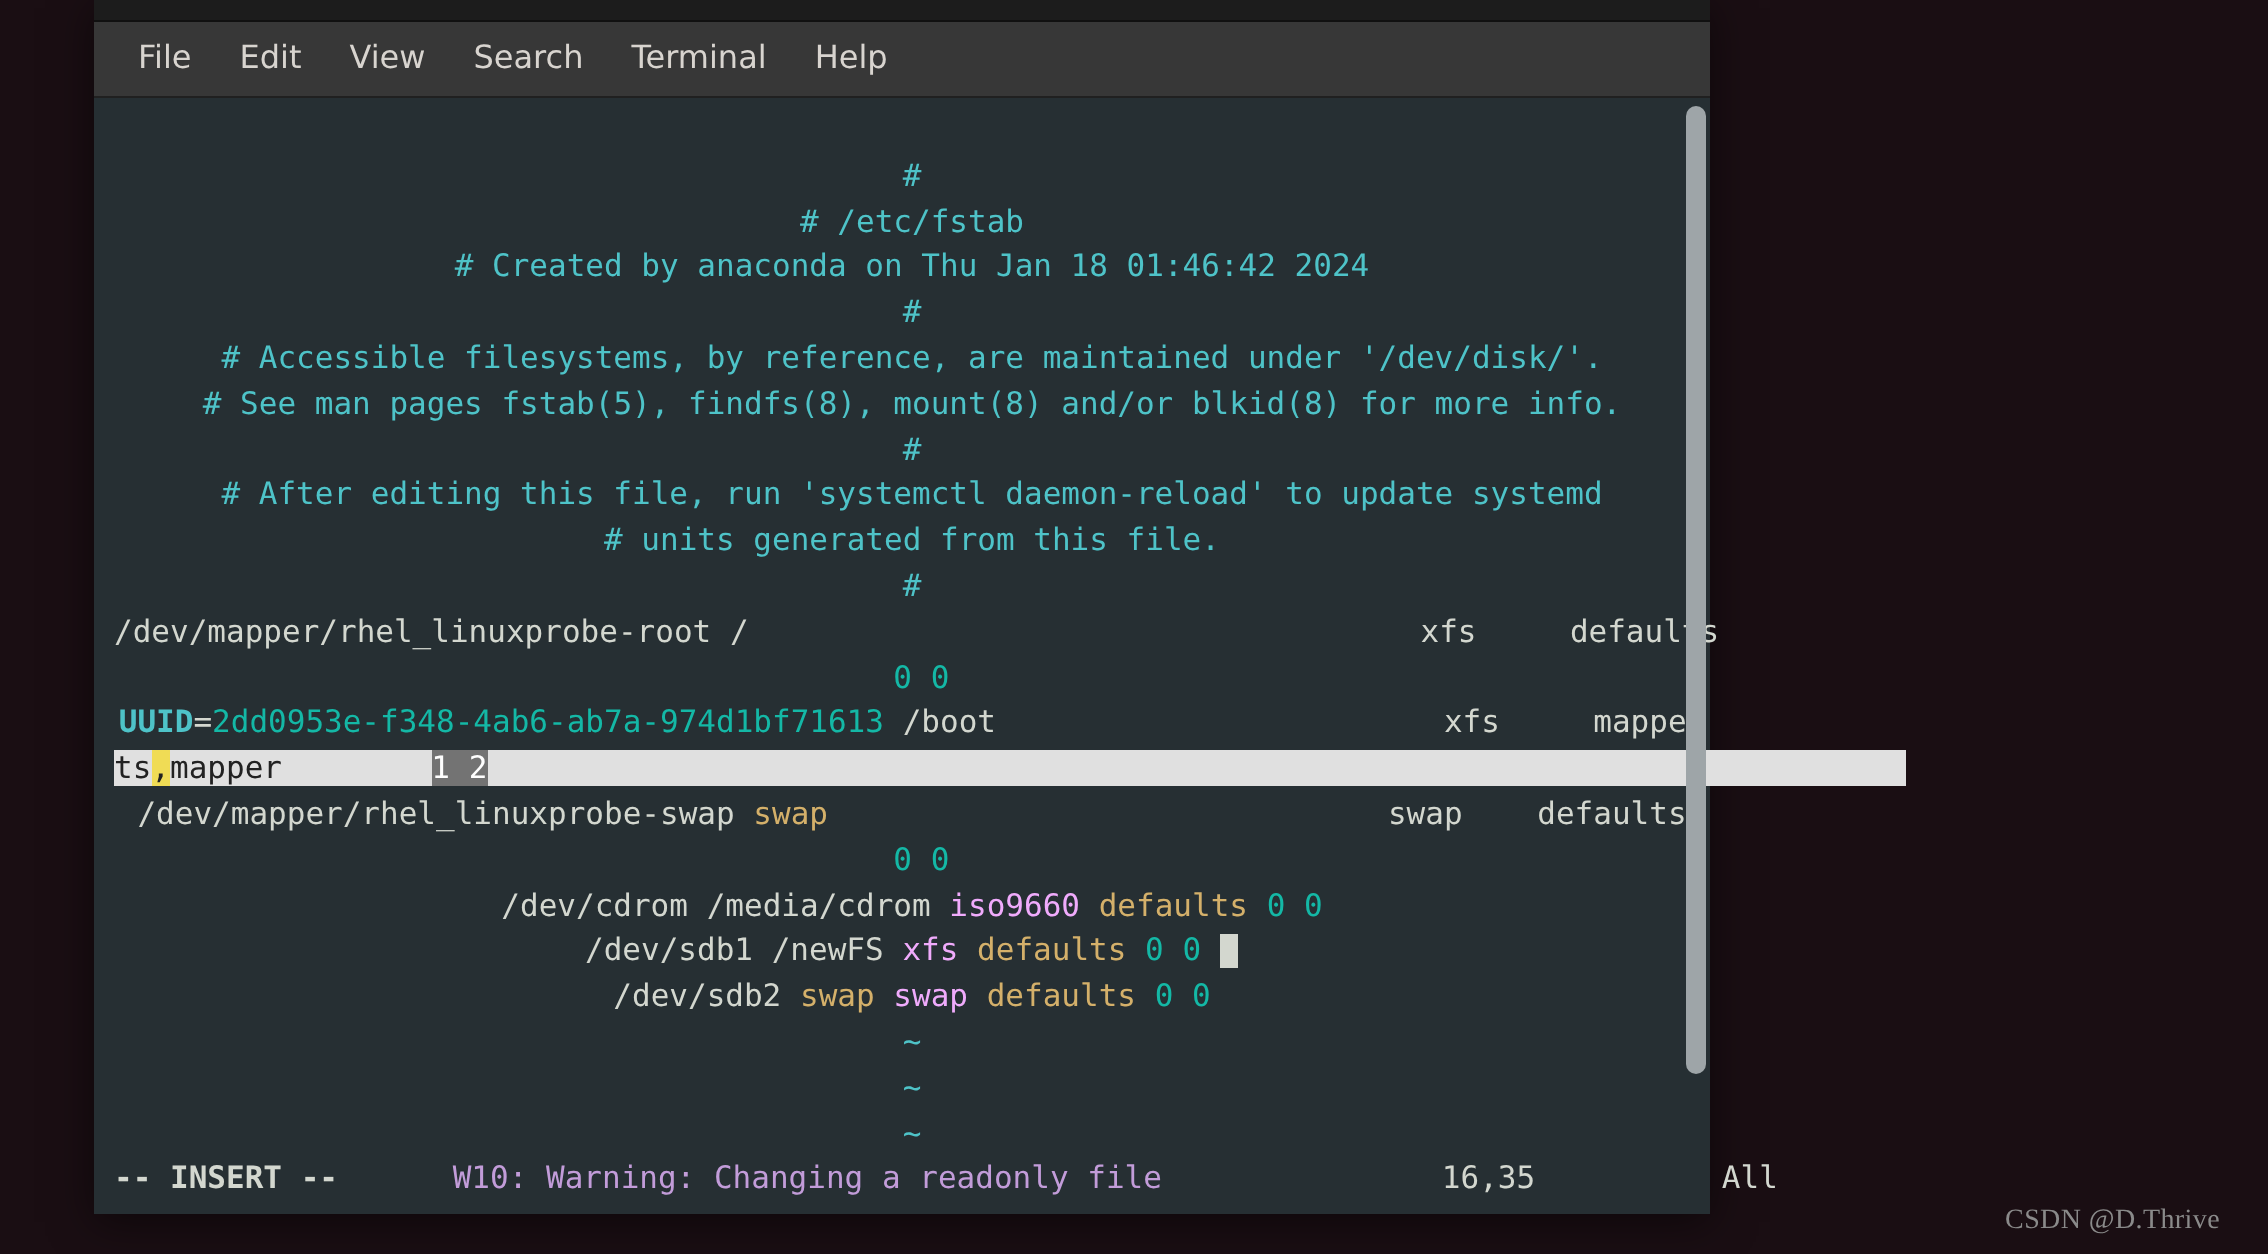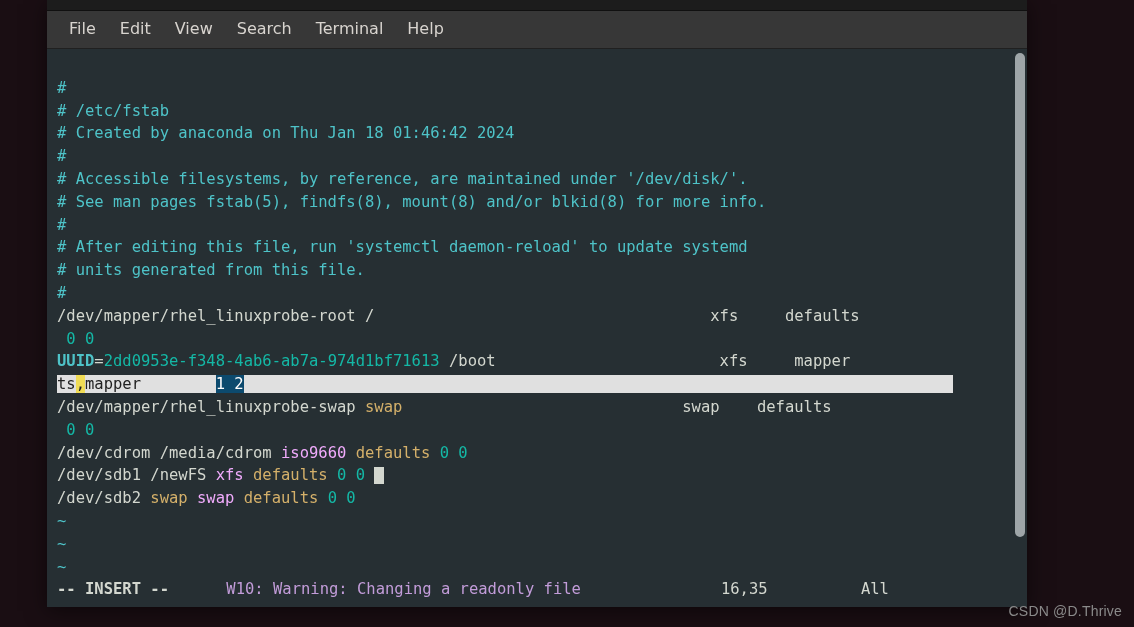--- a/index.html
+++ b/index.html
@@ -11,23 +11,24 @@
     font-family: "DejaVu Sans Mono", "Consolas", monospace;
     font-size: 15.5px;
     line-height: 22.8px;
     color: #d0cfcc;
     overflow: hidden;
   }
   .window {
     position: absolute;
     left: 47px;
     top: 0;
-    width: 980px;
+    width: 808px;
     background: #2d2d2d;
     box-shadow: 0 4px 20px rgba(0,0,0,0.5);
+    text-align: center;
   }
   .titlebar {
     height: 10px;
     background: #1c1c1c;
     border-bottom: 1px solid #101010;
   }
   .menubar {
     display: flex;
     align-items: center;
     padding: 4px 10px;
@@ -69,30 +70,30 @@
   }
   .c-cyan  { color: #4ec3c8; }
   .c-mag   { color: #14b8a6; }
   .c-white { color: #d3d7cf; }
   .c-yellow{ color: #d4b06a; }
   .c-green { color: #f0abfc; }
   .c-mode  { color:#d3d7cf; font-weight:bold; }
   .c-warn  { color:#c29cd9;margin-left:48px; }
   .bg-sel  { background:#e0e0e0; color:#222; }
   .hl-comma{ background:#f0dc55; color:#222; }
-  .hl-purp { background:#0c4a6e; color:#fefefe; }
+  .hl-purp { background:#737373; color:#fefefe; }
   .cursor  { background:#d3d7cf; color:#262f33; display:inline-block; width:0.62em; height:1.1em; vertical-align:text-bottom;}
   .tilde   { color:#4ec3c8; }
   .statusline { padding-top:10px;}
   .st-right { }
   .watermark {
     position: absolute;
-    right: 12px;
+    right: 24px;
     bottom: 4px;
-    font-family: Liberation Sans, sans-serif;
+    font-family: Liberation Serif, serif;
     font-size: 14px;
     color: #8a8a8a;
     letter-spacing: 0.2px;
   }
 </style>
 </head>
 <body>
 
 <div class="window">
   <div class="titlebar"></div>

